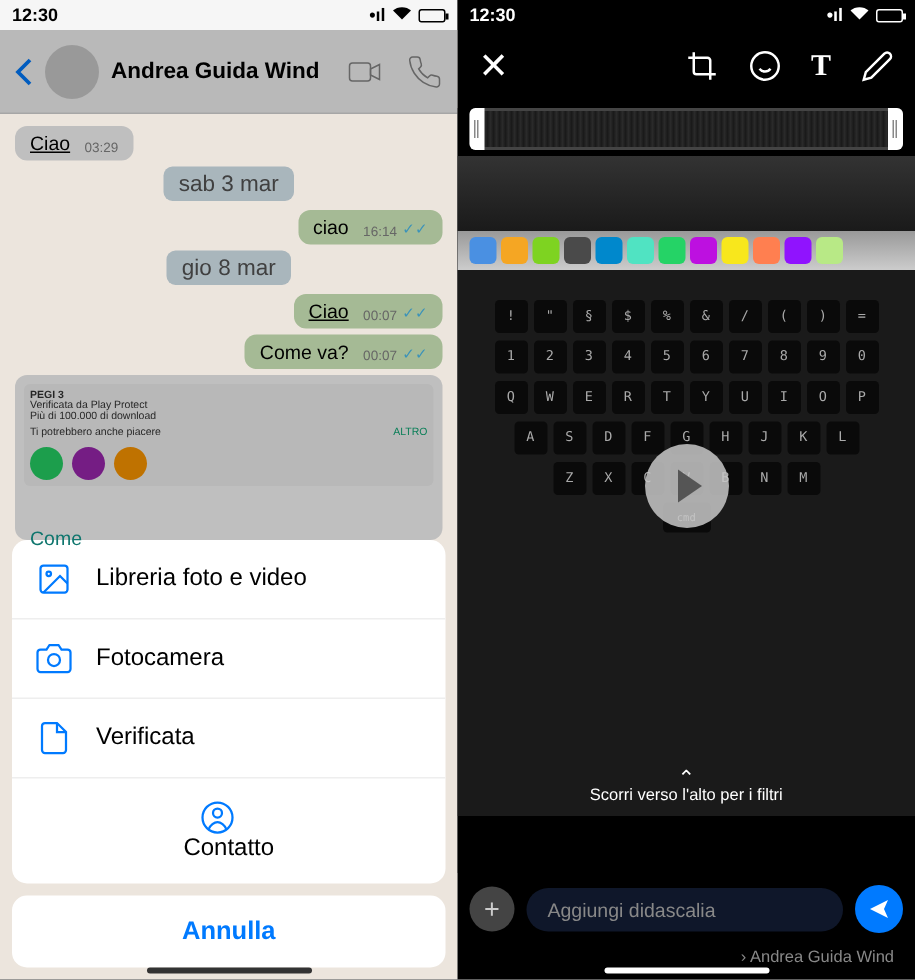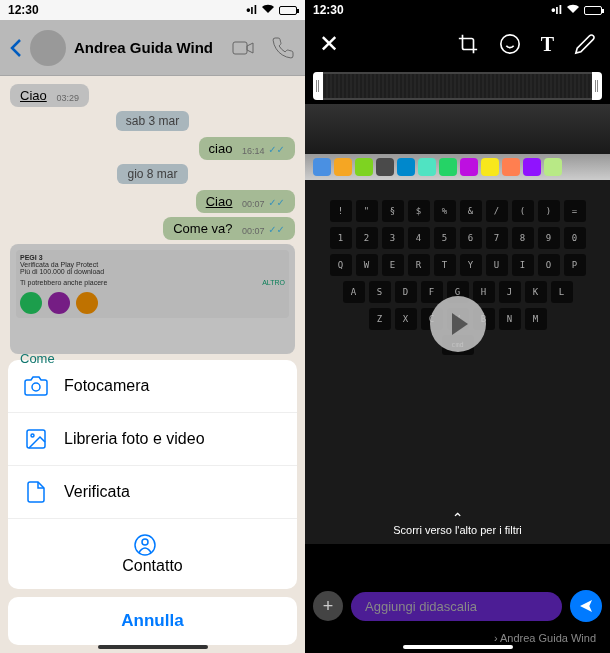--- a/index.html
+++ b/index.html
@@ -31,21 +31,21 @@
     
     .chat-body { padding: 8px 10px; position: relative; height: calc(100% - 76px); }
     .dimmed { filter: brightness(0.75); pointer-events: none; }
     .bubble { display: inline-block; padding: 4px 10px; border-radius: 8px; font-size: 13px; margin-bottom: 4px; position: relative; }
     .bubble-out { background: #dcf8c6; float: right; clear: both; }
     .bubble-in { background: #fff; float: left; clear: both; }
     .msg-row { clear: both; width: 100%; display: block; }
     .msg-row.right { text-align: right; }
     .msg-row.left { text-align: left; }
     .date-sep { clear: both; text-align: center; margin: 6px 0; }
-    .date-sep span { background: #e1f2fb; padding: 3px 10px; border-radius: 6px; font-size: 12px; color: #555; display: inline-block; }
+    .date-sep span { background: #e1f2fb; padding: 3px 10px; border-radius: 6px; font-size: 15px; color: #555; display: inline-block; }
     .msg-time { font-size: 9px; color: #888; margin-left: 6px; vertical-align: bottom; }
     .check { color: #4fc3f7; font-size: 10px; }
     .underlined { text-decoration: underline; }
     
     .attachment-preview { clear: both; background: #fff; border-radius: 8px; margin-top: 8px; padding: 6px; height: 110px; overflow: hidden; }
     .attachment-preview-inner { display: flex; gap: 4px; }
     .preview-left { width: 60px; font-size: 8px; color: #666; }
     .preview-item { display: flex; align-items: center; gap: 4px; padding: 2px 0; }
     .preview-item-icon { width: 14px; height: 14px; border-radius: 3px; }
     .preview-right { flex: 1; background: #f5f5f5; border-radius: 4px; padding: 4px; font-size: 7px; color: #333; }
@@ -85,21 +85,21 @@
     .key-wide { min-width: 32px; font-size: 7px; }
     
     .play-btn { position: absolute; top: 50%; left: 50%; transform: translate(-50%, -50%); width: 56px; height: 56px; border-radius: 50%; background: rgba(200,200,200,0.85); display: flex; align-items: center; justify-content: center; }
     .play-triangle { width: 0; height: 0; border-left: 16px solid #555; border-top: 11px solid transparent; border-bottom: 11px solid transparent; margin-left: 4px; }
     
     .swipe-hint { position: absolute; bottom: 8px; width: 100%; text-align: center; color: #fff; font-size: 11px; }
     .swipe-hint::before { content: '⌃'; display: block; font-size: 14px; margin-bottom: -2px; }
     
     .caption-bar { display: flex; align-items: center; padding: 8px; gap: 8px; }
     .add-btn { width: 30px; height: 30px; border-radius: 50%; background: #444; color: #ccc; display: flex; align-items: center; justify-content: center; font-size: 18px; }
-    .caption-input { flex: 1; background: #4c1d95; border-radius: 16px; padding: 7px 14px; font-size: 13px; color: #888; }
+    .caption-input { flex: 1; background: #0f172a; border-radius: 16px; padding: 7px 14px; font-size: 13px; color: #888; }
     .send-btn { width: 32px; height: 32px; border-radius: 50%; background: #007aff; display: flex; align-items: center; justify-content: center; }
     .send-btn svg { width: 16px; height: 16px; fill: #fff; }
     
     .recipient { text-align: right; color: #888; font-size: 11px; padding: 2px 14px 6px; }
     .recipient::before { content: '› '; }
     
     .home-indicator { position: absolute; bottom: 4px; left: 50%; transform: translateX(-50%); width: 110px; height: 4px; background: #fff; border-radius: 2px; }
     .home-indicator.dark { background: #333; }
   </style>
 </head>
@@ -190,32 +190,32 @@
         </div>
       </div>
     </div>
   </div>
 
   <div class="action-sheet">
     <div class="partial-text">Come</div>
     <div class="sheet-list">
       <div class="sheet-item">
         <span class="sheet-icon"><svg viewBox="0 0 24 24">
-              <path d="M23 19a2 2 0 01-2 2H3a2 2 0 01-2-2V8a2 2 0 012-2h4l2-3h6l2 3h4a2 2 0 012 2z"></path>
-              <circle cx="12" cy="13" r="4"></circle>
-            </svg></span>
-        <span>Fotocamera</span>
-      </div>
-      <div class="sheet-item">
-        <span class="sheet-icon"><svg viewBox="0 0 24 24">
               <rect x="3" y="3" width="18" height="18" rx="2"></rect>
               <circle cx="8.5" cy="8.5" r="1.5"></circle>
               <path d="M21 15l-5-5L5 21"></path>
             </svg></span>
         <span>Libreria foto e video</span>
+      </div>
+      <div class="sheet-item">
+        <span class="sheet-icon"><svg viewBox="0 0 24 24">
+              <path d="M23 19a2 2 0 01-2 2H3a2 2 0 01-2-2V8a2 2 0 012-2h4l2-3h6l2 3h4a2 2 0 012 2z"></path>
+              <circle cx="12" cy="13" r="4"></circle>
+            </svg></span>
+        <span>Fotocamera</span>
       </div>
       <div class="sheet-item">
         <span class="sheet-icon"><svg viewBox="0 0 24 24">
               <path d="M14 2H6a2 2 0 00-2 2v16a2 2 0 002 2h12a2 2 0 002-2V8z"></path>
               <path d="M14 2v6h6"></path>
             </svg></span>
         <span>Verificata</span>
       </div>
       <div class="sheet-item">
         <span class="sheet-icon"><svg viewBox="0 0 24 24">

